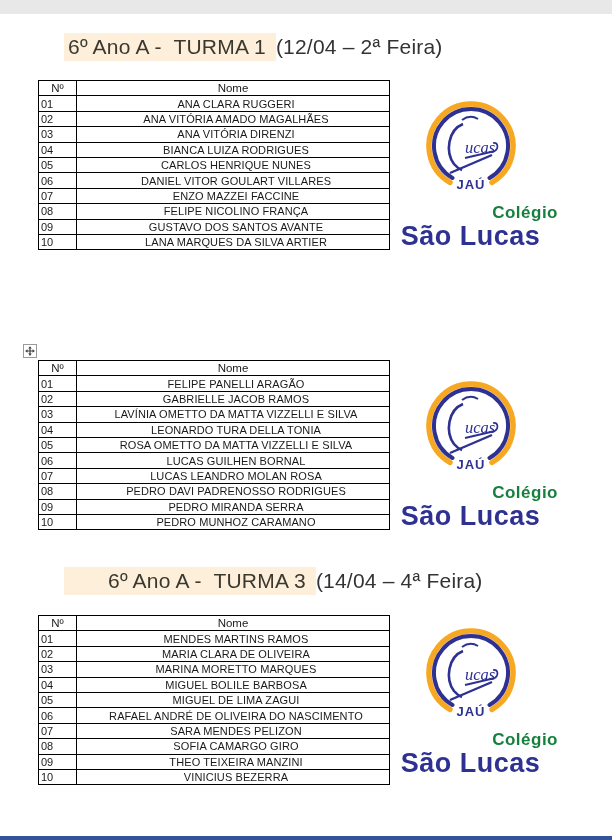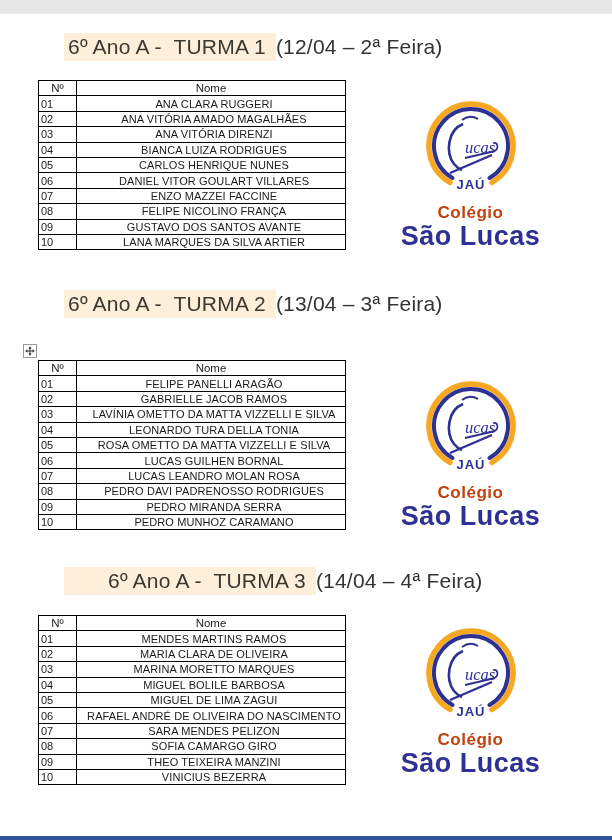--- a/index.html
+++ b/index.html
@@ -25,21 +25,21 @@
   }
   .sec-title .hl {
     background: #FDEFDA;
     padding: 2px 4px 3px 4px;
     color: #3B3830;
   }
   
   table.roster {
     position: absolute;
     left: 38px;
-    width: 308px;
+    width: 352px;
     border-collapse: collapse;
     table-layout: fixed;
     font-size: 11px;
     color: #1a1a1a;
   }
   table.roster th, table.roster td {
     border: 1px solid #000000;
     height: 15.4px;
     padding: 0 2px;
     overflow: hidden;
@@ -54,22 +54,23 @@
     position: absolute;
     left: 383px;
     width: 175px;
     text-align: center;
   }
   .logo svg.mark { display: block; margin: 0 auto; }
   .logo .colegio {
     margin-top: 3px;
     font-size: 17px;
     font-weight: bold;
-    color: #c2410c;
+    color: #15803d;
     letter-spacing: 0.5px;
+    text-align: right;
   }
   .logo .saolucas {
     margin-top: -2px;
     font-size: 27px;
     font-weight: bold;
     color: #2E3192;
     letter-spacing: 0.5px;
   }
   
   .move-handle {
@@ -164,21 +165,20 @@
       <text x="44" y="53" font-size="16.5" font-style="italic" font-family="Liberation Serif, serif" fill="#2E3192">ucas</text>
       <path d="M 44 58 L 74 51" stroke="#2E3192" stroke-width="1.8"></path>
       <path d="M 74 51 C 78 48 77 42 72 43" fill="none" stroke="#2E3192" stroke-width="1.6"></path>
       <path d="M 29 73 L 71 55" stroke="#2E3192" stroke-width="2.4"></path>
       <text x="50" y="89" font-size="13" font-weight="600" text-anchor="middle" letter-spacing="1" fill="#2E3192">JAÚ</text>
     </svg>
     <div class="colegio">Colégio</div>
     <div class="saolucas">São Lucas</div>
   </div>
 
-  <div class="sec-title" style="top:275px"><span class="hl" style="background: rgb(253, 239, 218);">6º Ano A -  TURMA 2 </span><span>(13/04 – 3ª Feira)</span></div>
 
   <div class="move-handle">
     <svg width="12" height="12" viewBox="0 0 16 16">
       <path d="M8 1.5 L10.3 4.6 L8.8 4.6 L8.8 7.2 L11.4 7.2 L11.4 5.7 L14.5 8 L11.4 10.3 L11.4 8.8 L8.8 8.8 L8.8 11.4 L10.3 11.4 L8 14.5 L5.7 11.4 L7.2 11.4 L7.2 8.8 L4.6 8.8 L4.6 10.3 L1.5 8 L4.6 5.7 L4.6 7.2 L7.2 7.2 L7.2 4.6 L5.7 4.6 Z" fill="#3d3d3d"></path>
     </svg>
   </div>
 
   <table class="roster" style="top:346px">
     <colgroup>
         <col class="c-num">

